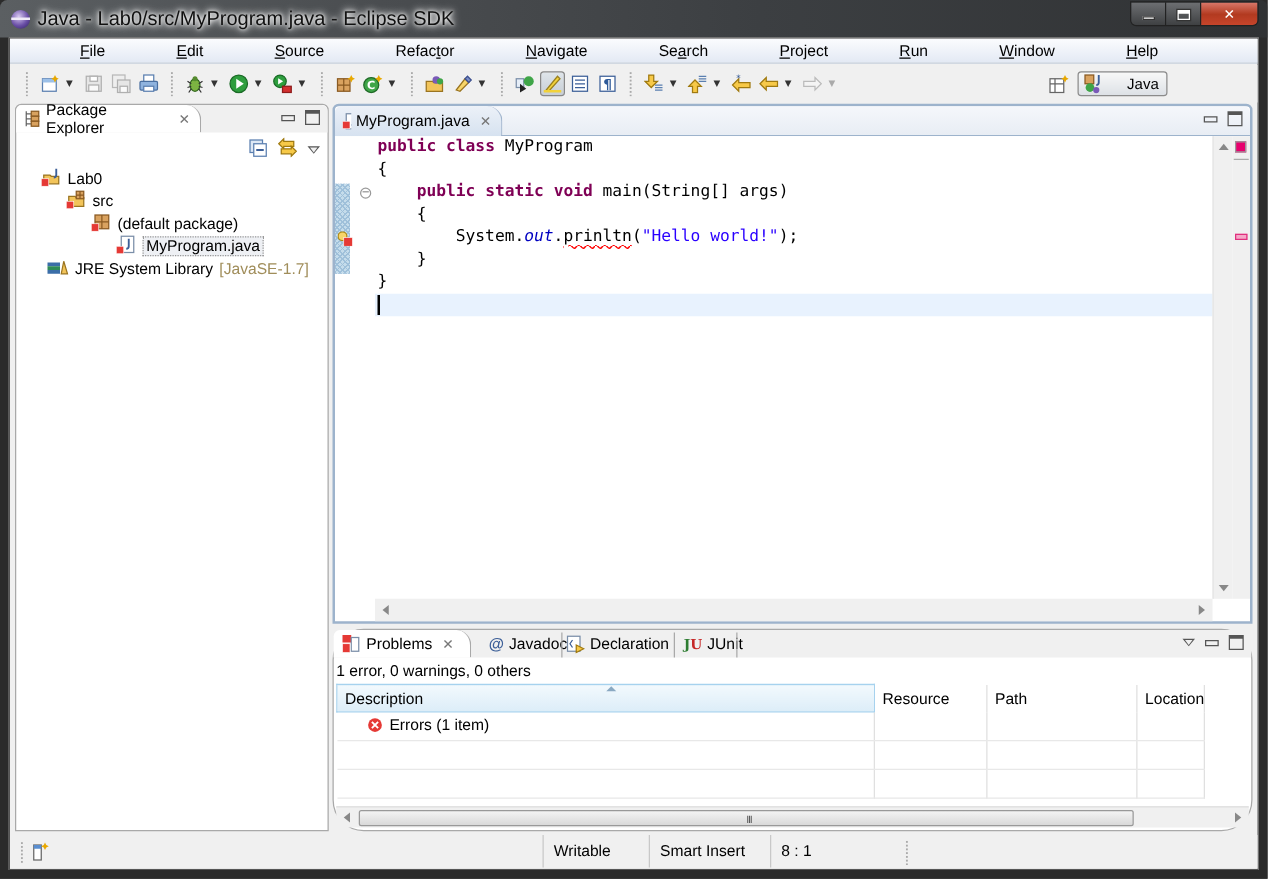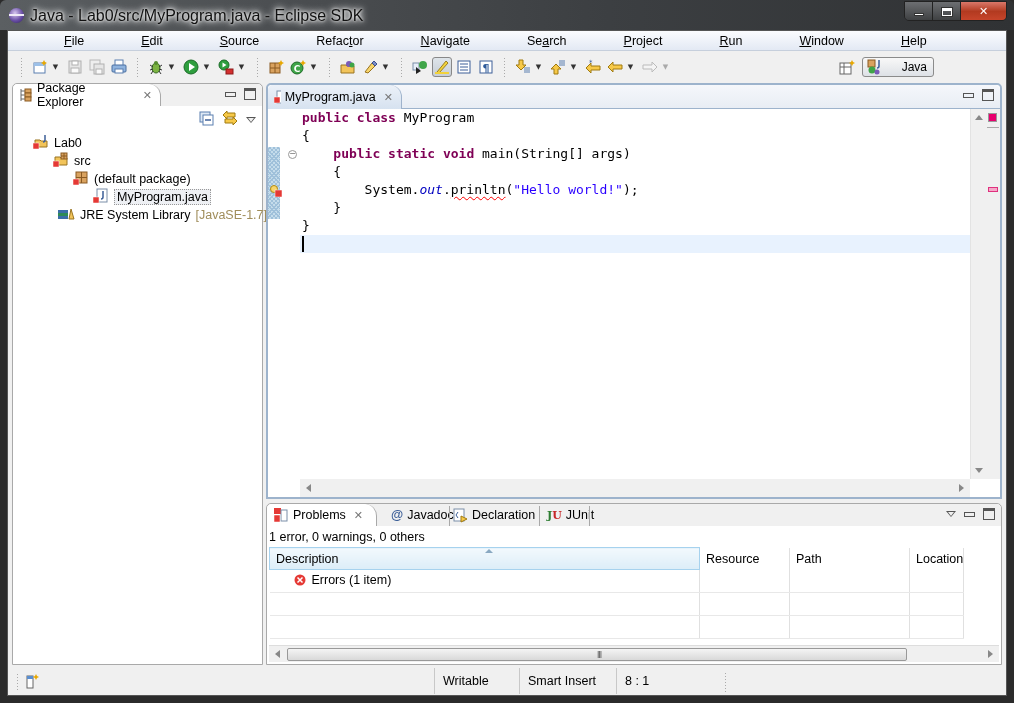--- a/index.html
+++ b/index.html
@@ -85,21 +85,21 @@
   .overview { position: absolute; right: 0; top: 24px; width: 14px; bottom: 18px; background: #f0f0f0; }
   .ov-top { position: absolute; left: 2px; top: 4px; width: 9px; height: 9px; background: #e8006e; border: 1px solid #999; }
   .ov-line { position: absolute; left: 1px; top: 18px; width: 12px; height: 1px; background: #aaa; }
   .ov-err { position: absolute; left: 2px; top: 78px; width: 10px; height: 5px; background: #f5a8c8; border: 1px solid #e0307e; }
   .hscroll { position: absolute; left: 32px; right: 30px; bottom: 0; height: 18px; background: #f0f0f0; }
   .arrow-l, .arrow-r { position: absolute; top: 5px; width: 0; height: 0; border-top: 4px solid transparent; border-bottom: 4px solid transparent; }
   .arrow-l { left: 6px; border-right: 5px solid #888; }
   .arrow-r { right: 6px; border-left: 5px solid #888; }
 
   
-  #problems { left: 258px; top: 472px; width: 736px; height: 162px; }
+  #problems { left: 258px; top: 472px; width: 736px; height: 162px; border-radius: 25px; }
   #problems .view-header { height: 22px; }
   .tab-sep { position: absolute; top: 2px; width: 1px; height: 20px; background: #a9a9a9; }
   .summary { position: absolute; left: 2px; top: 26px; font-family: "Liberation Sans", sans-serif; font-size: 12.5px; }
   .tbl { position: absolute; left: 2px; top: 43px; right: 2px; height: 92px; border-collapse: collapse; font-family: "Liberation Sans", sans-serif; font-size: 12.5px; table-layout: fixed; }
   .tbl th { height: 22px; text-align: left; font-weight: normal; padding-left: 6px; border-right: 1px solid #e0e0e0; background: #fff; }
   .tbl th.sorted { background: linear-gradient(#f2f9fd, #dcedf8); border: 1px solid #a6d2ee; position: relative; }
   .tbl th.sorted::before { content: ""; position: absolute; left: 50%; top: 1px; border-left: 4px solid transparent; border-right: 4px solid transparent; border-bottom: 4px solid #8aa9c2; }
   .tbl td { height: 18px; padding-left: 6px; border-right: 1px solid #e0e0e0; border-bottom: 1px solid #e8e8e8; white-space: nowrap; overflow: hidden; }
   .prob-hscroll { position: absolute; left: 2px; right: 2px; bottom: 2px; height: 17px; background: #f0f0f0; border-top: 1px solid #ddd; }
   .prob-thumb { position: absolute; left: 18px; top: 2px; width: 620px; height: 13px; border: 1px solid #999; border-radius: 2px; background: linear-gradient(#f4f4f4, #d9d9d9); }
@@ -370,21 +370,21 @@
           <span class="lbl">(default package)</span>
         </div>
         <div class="tree-row" style="padding-left: 80px;">
           <span class="ico"><svg width="16" height="16">
               <rect x="4" y="1" width="10" height="13" fill="#fff" stroke="#7a8ea8"></rect>
               <path d="M10 3 V9 Q10 11 8 11" stroke="#3c5f98" stroke-width="1.5" fill="none"></path>
               <rect x="0" y="9" width="6" height="6" fill="#e53935" stroke="#fff" stroke-width="0.5"></rect>
             </svg></span>
           <span class="lbl sel">MyProgram.java</span>
         </div>
-        <div class="tree-row" style="padding-left: 44px;">
+        <div class="tree-row" style="padding-left: 24px;">
           <span class="ico"><svg width="18" height="16">
               <rect x="1" y="4" width="10" height="3" fill="#3b6ea8"></rect>
               <rect x="1" y="7" width="10" height="3" fill="#2e8b57"></rect>
               <rect x="1" y="10" width="10" height="3" fill="#3b6ea8"></rect>
               <path d="M12 13 L14 3 L17 13z" fill="#f2c45a" stroke="#9a7420"></path>
             </svg></span>
           <span class="lbl">JRE System Library</span>
           <span class="decor">[JavaSE-1.7]</span>
         </div>
       </div>

